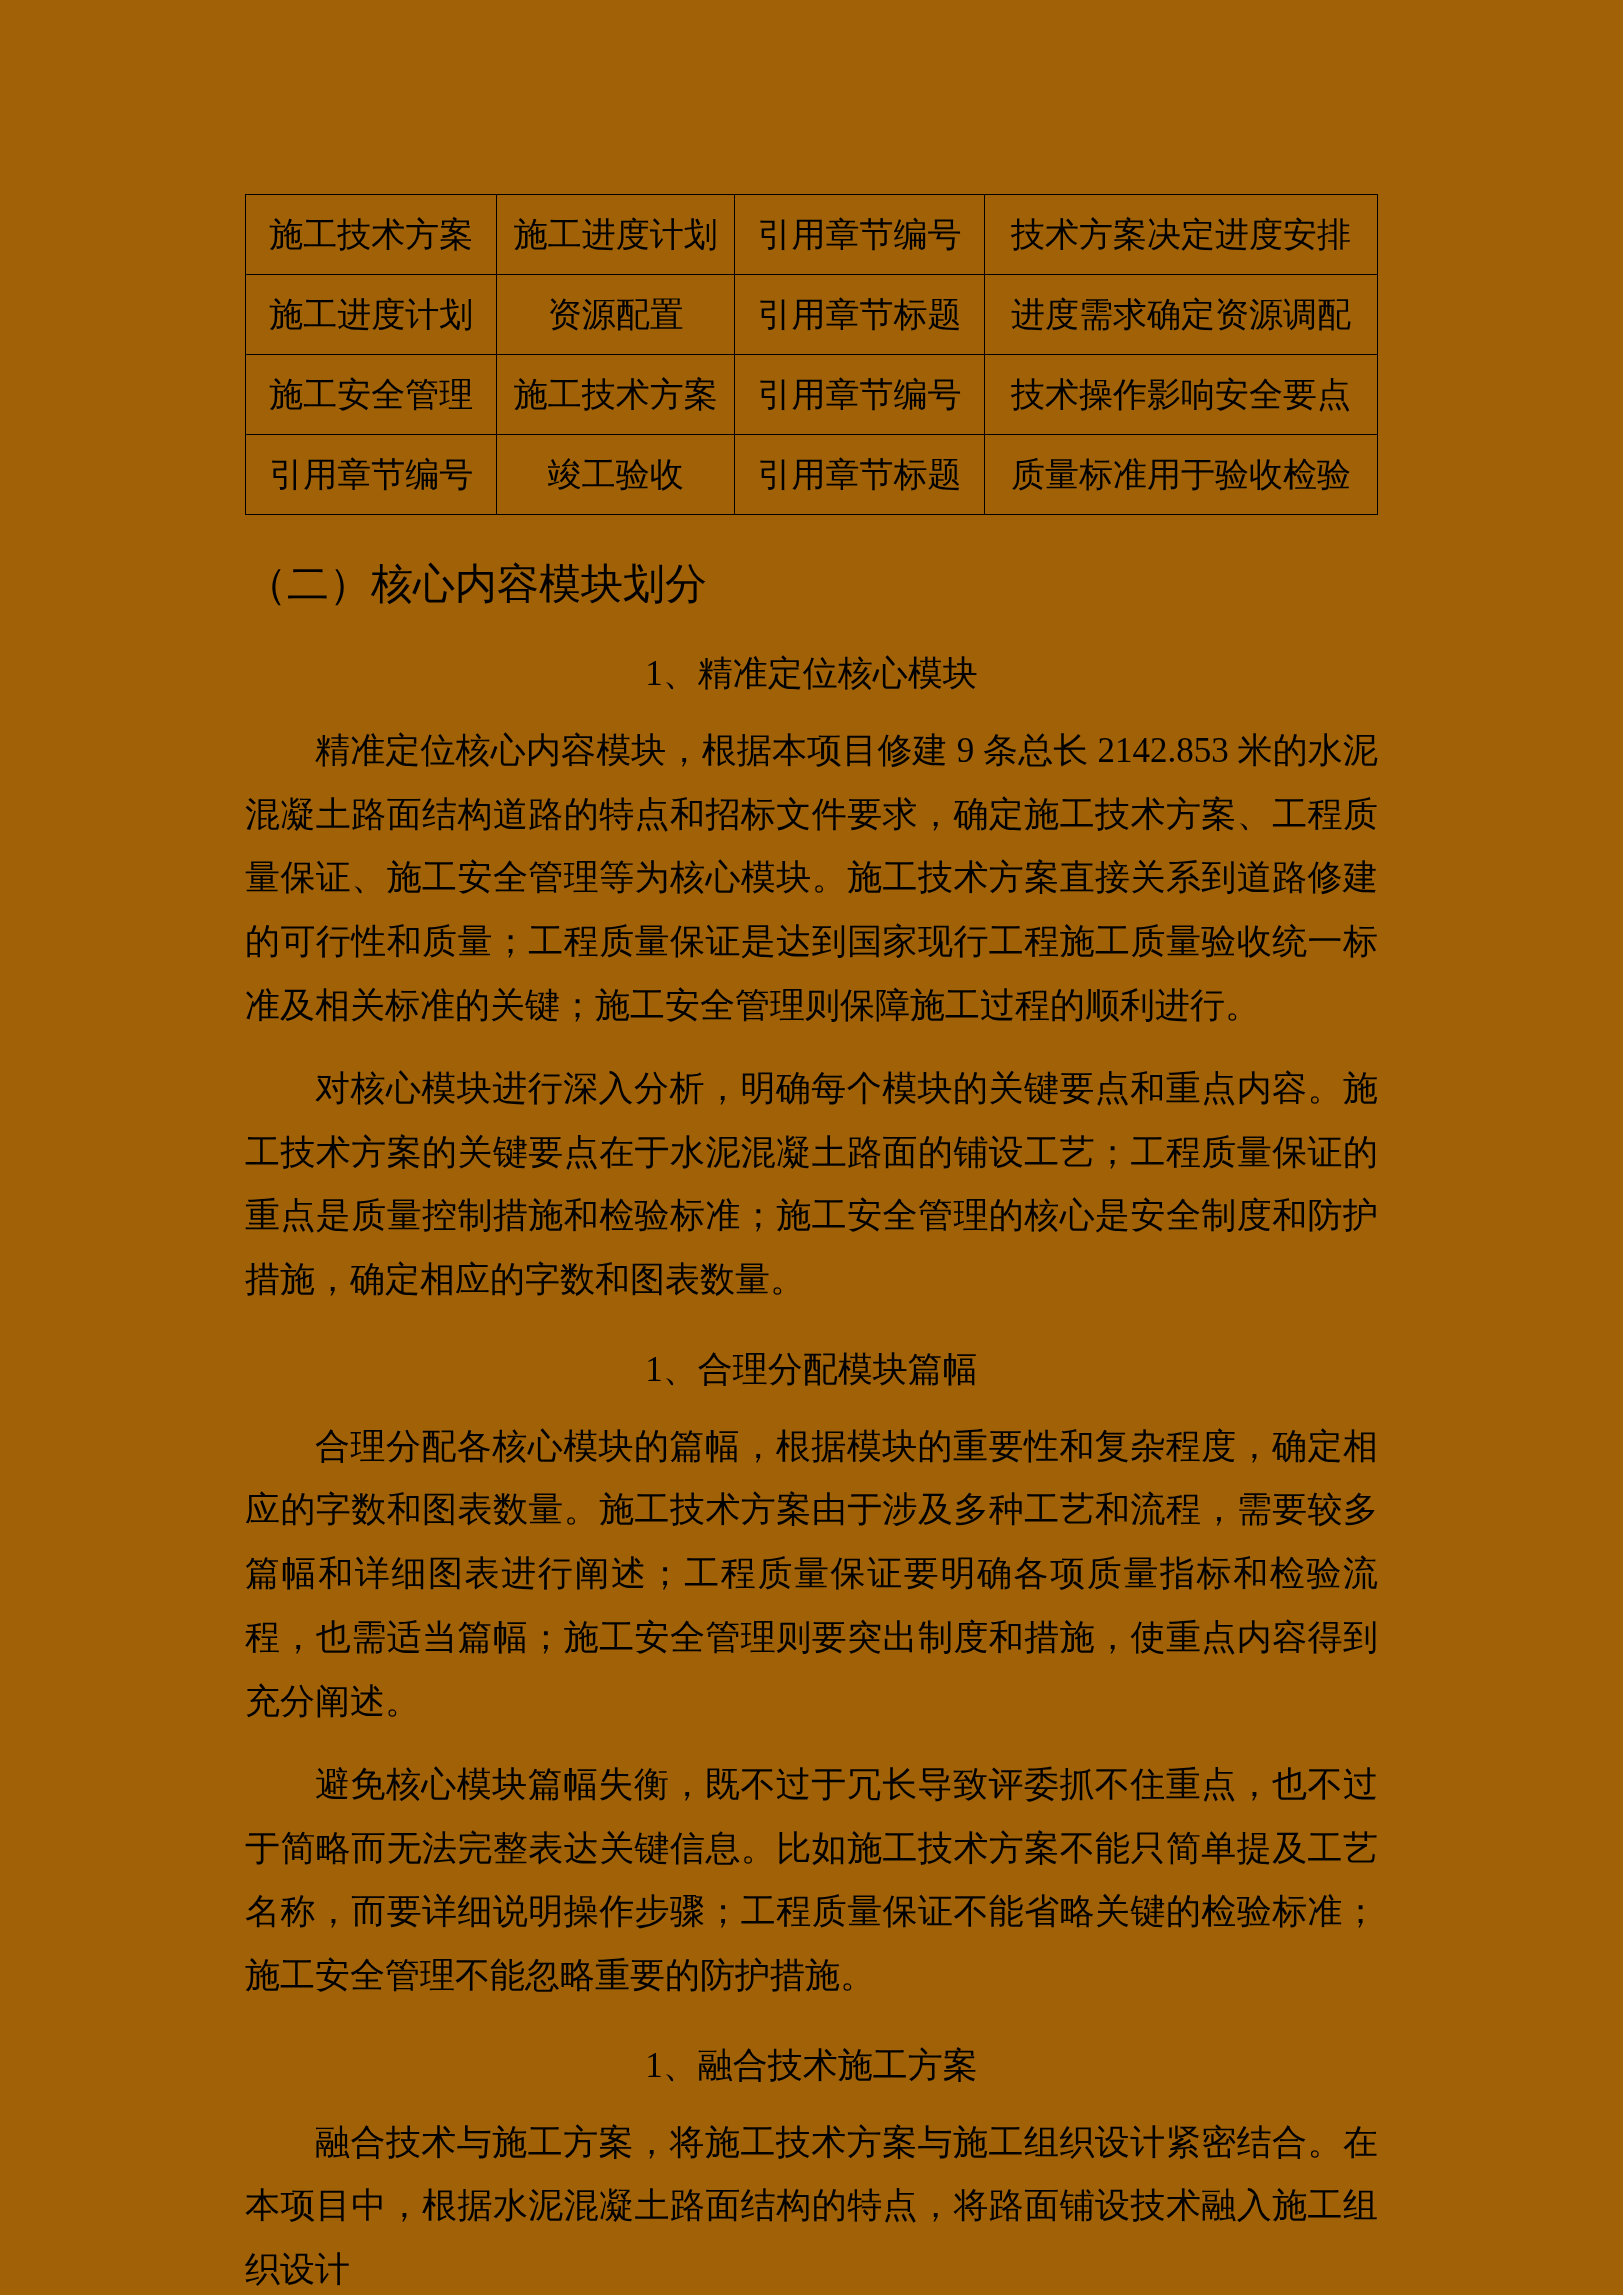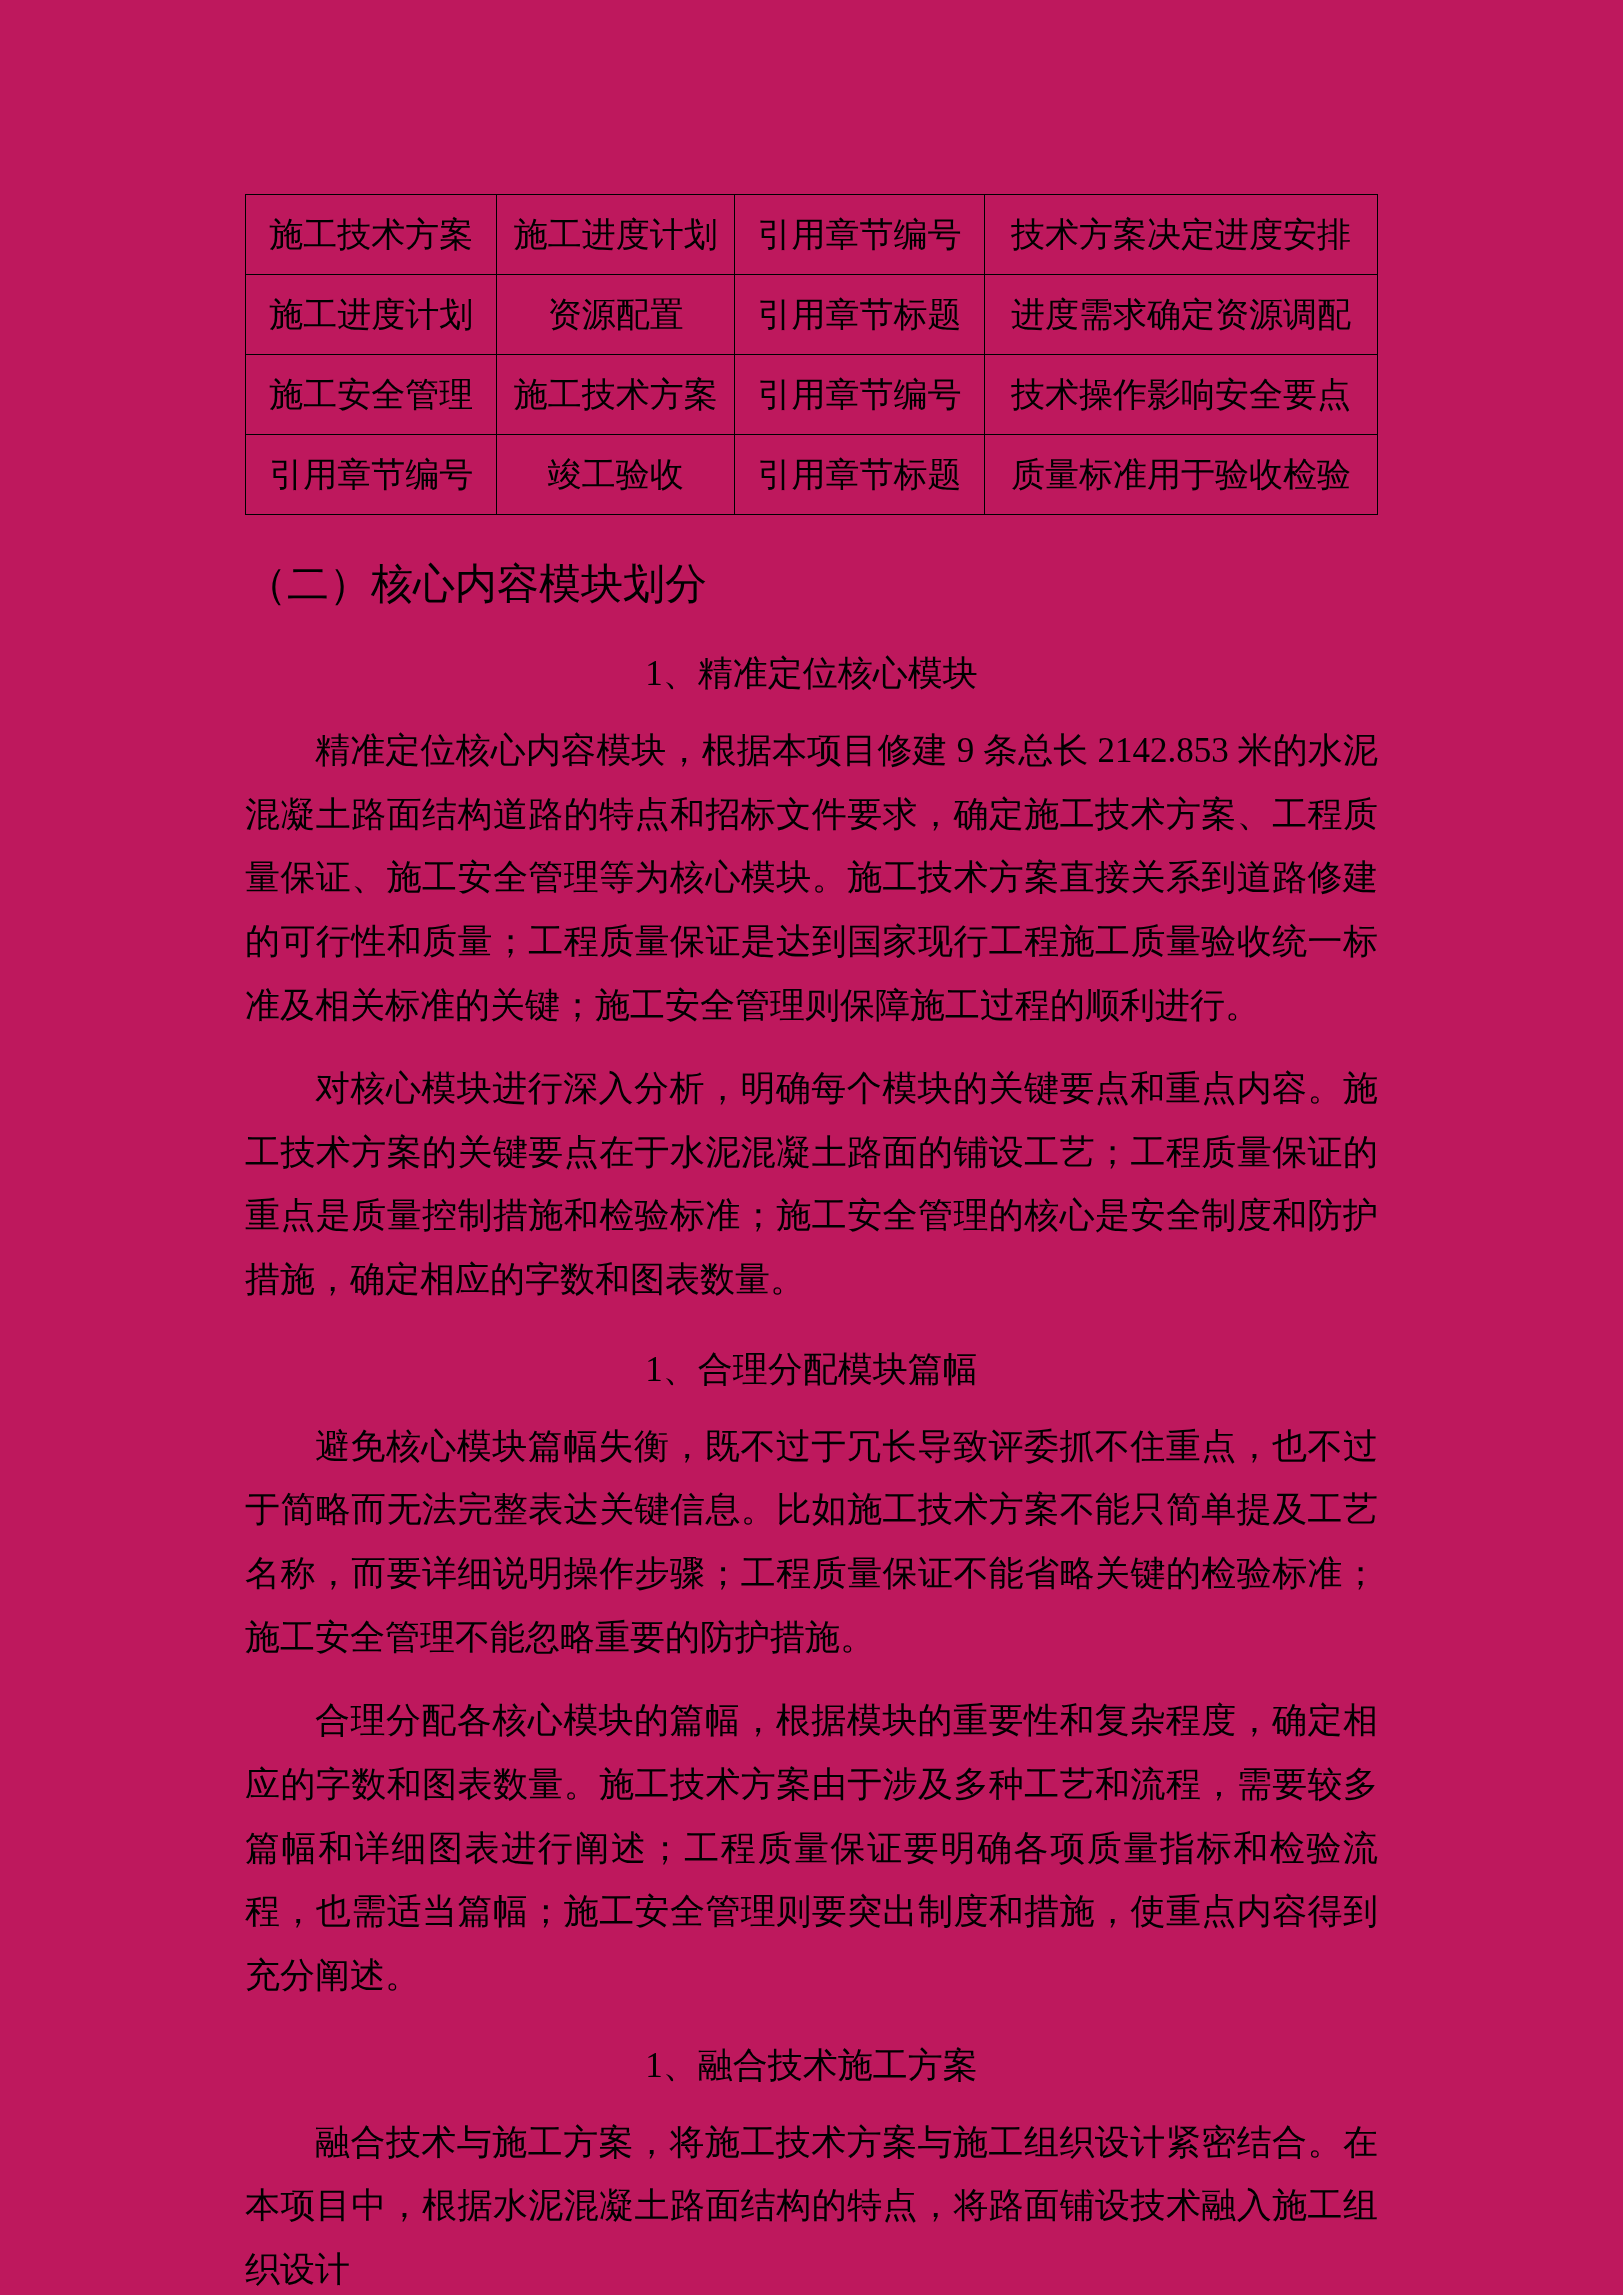--- a/index.html
+++ b/index.html
@@ -4,21 +4,21 @@
 <style>
   html, body {
     margin: 0;
     padding: 0;
     background: #ffffff;
   }
   .page {
     position: relative;
     width: 1623px;
     height: 2295px;
-    background: #be185d;
+    background: #a16207;
     box-sizing: border-box;
     padding: 194px 245px 183px 245px;
     font-family: "Liberation Serif", "DejaVu Serif", serif;
     color: #000000;
   }
   table.doc-table {
     width: 100%;
     border-collapse: collapse;
     table-layout: fixed;
   }
@@ -97,23 +97,23 @@
   <div class="section-heading">（二）核心内容模块划分</div>
 
   <div class="sub-heading">1、精准定位核心模块</div>
 
   <p class="body-para">精准定位核心内容模块，根据本项目修建 9 条总长 2142.853 米的水泥混凝土路面结构道路的特点和招标文件要求，确定施工技术方案、工程质量保证、施工安全管理等为核心模块。施工技术方案直接关系到道路修建的可行性和质量；工程质量保证是达到国家现行工程施工质量验收统一标准及相关标准的关键；施工安全管理则保障施工过程的顺利进行。</p>
 
   <p class="body-para">对核心模块进行深入分析，明确每个模块的关键要点和重点内容。施工技术方案的关键要点在于水泥混凝土路面的铺设工艺；工程质量保证的重点是质量控制措施和检验标准；施工安全管理的核心是安全制度和防护措施，确定相应的字数和图表数量。</p>
 
   <div class="sub-heading">1、合理分配模块篇幅</div>
 
+  <p class="body-para">合理分配各核心模块的篇幅，根据模块的重要性和复杂程度，确定相应的字数和图表数量。施工技术方案由于涉及多种工艺和流程，需要较多篇幅和详细图表进行阐述；工程质量保证要明确各项质量指标和检验流程，也需适当篇幅；施工安全管理则要突出制度和措施，使重点内容得到充分阐述。</p>
+
   <p class="body-para">避免核心模块篇幅失衡，既不过于冗长导致评委抓不住重点，也不过于简略而无法完整表达关键信息。比如施工技术方案不能只简单提及工艺名称，而要详细说明操作步骤；工程质量保证不能省略关键的检验标准；施工安全管理不能忽略重要的防护措施。</p>
-
-  <p class="body-para">合理分配各核心模块的篇幅，根据模块的重要性和复杂程度，确定相应的字数和图表数量。施工技术方案由于涉及多种工艺和流程，需要较多篇幅和详细图表进行阐述；工程质量保证要明确各项质量指标和检验流程，也需适当篇幅；施工安全管理则要突出制度和措施，使重点内容得到充分阐述。</p>
 
 
   <div class="sub-heading">1、融合技术施工方案</div>
 
   <p class="body-para">融合技术与施工方案，将施工技术方案与施工组织设计紧密结合。在本项目中，根据水泥混凝土路面结构的特点，将路面铺设技术融入施工组织设计</p>
 
 </div>
 
 
 </body></html>

